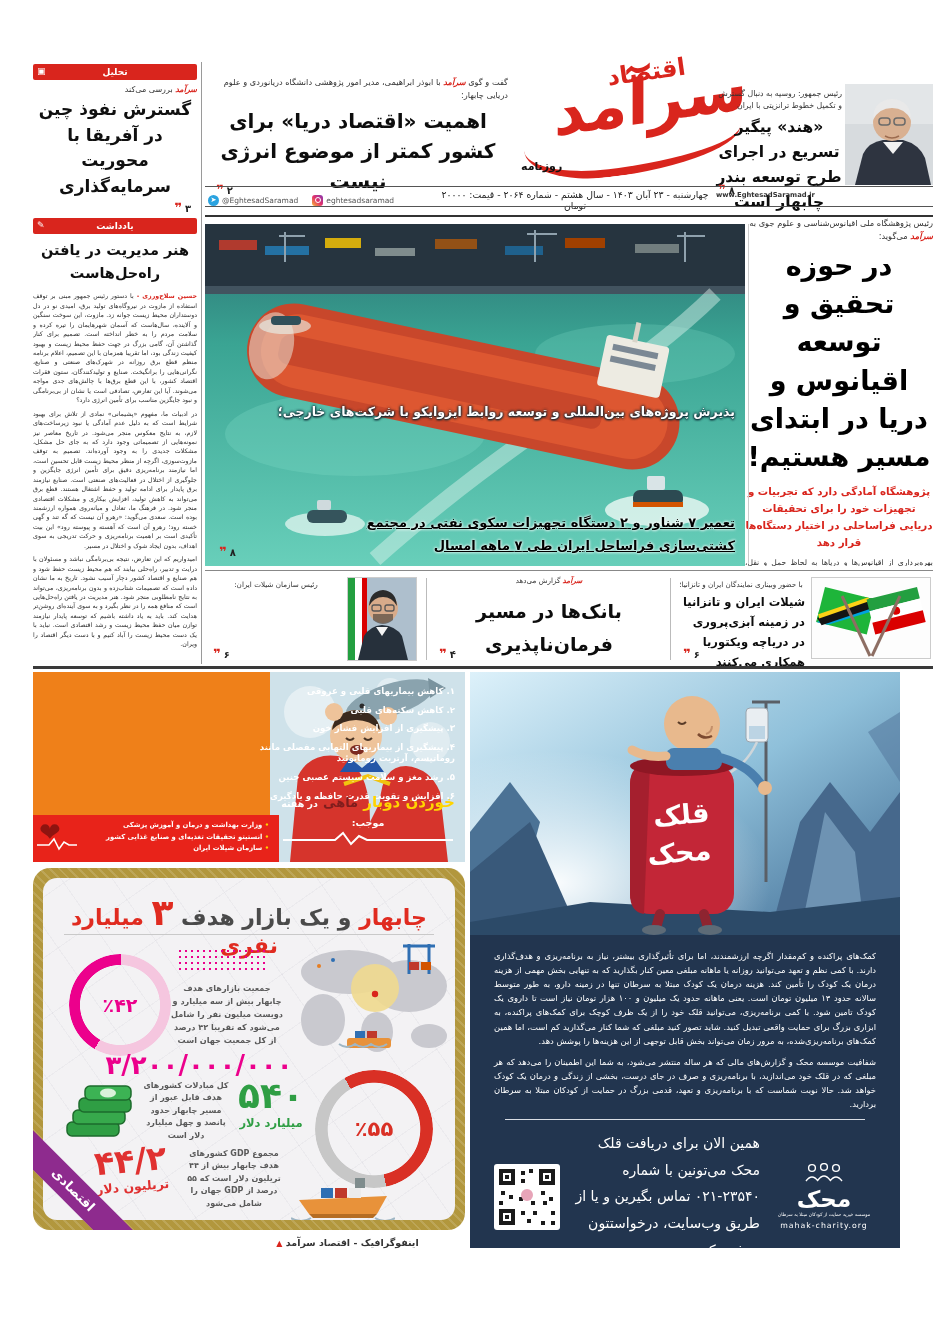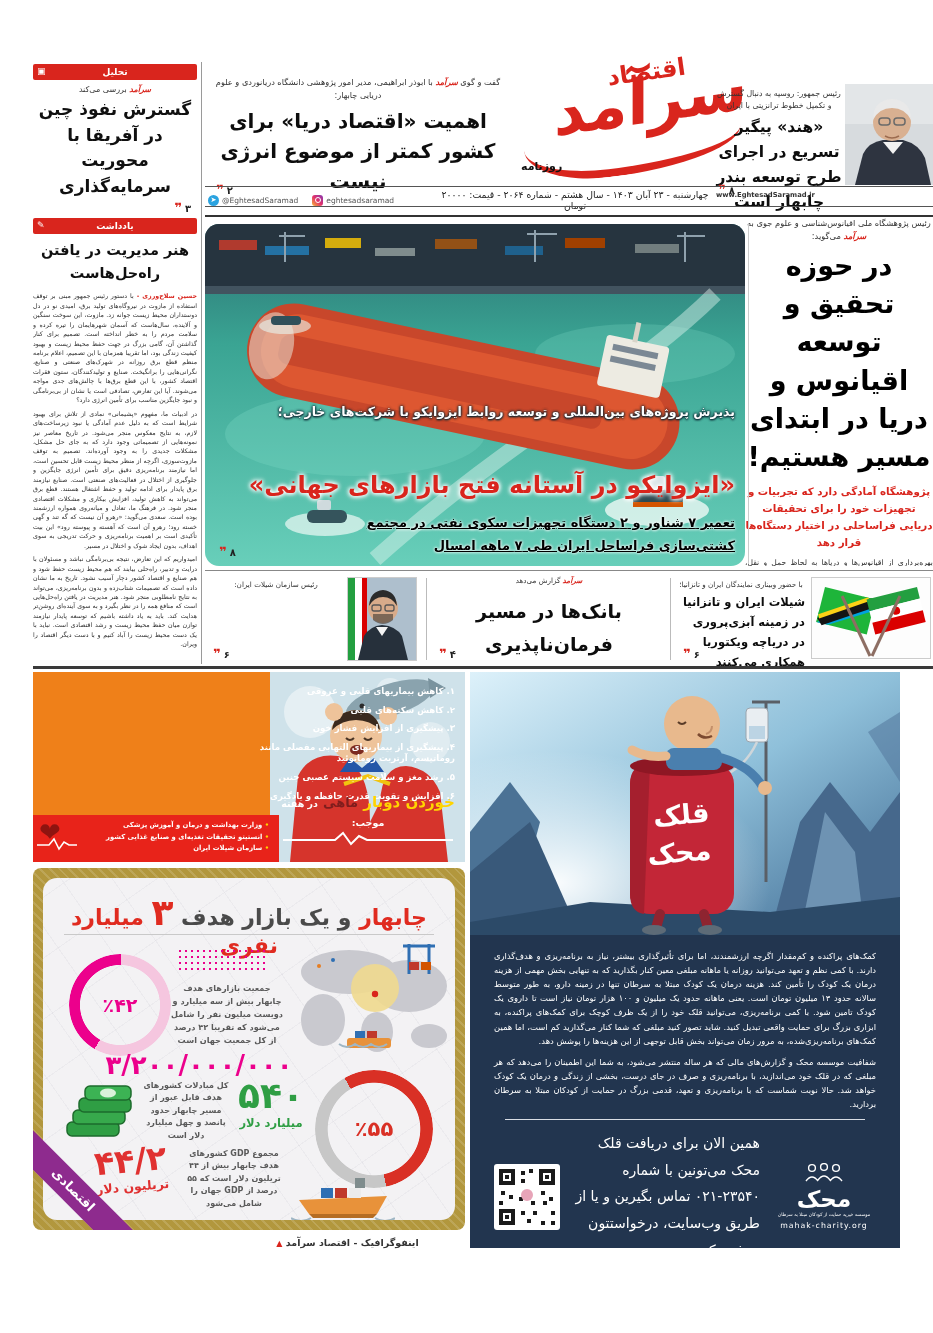--- a/index.html
+++ b/index.html
@@ -11,21 +11,21 @@
   .center{text-align:center;}
   .brandword{color:#d9251d;font-weight:700;font-style:italic;}
   .q{color:#d9251d;font-weight:700;font-size:13px;line-height:1;}
   .pagenum{font-weight:700;font-size:10px;color:#222;}
   .rule{background:#555;}
   
   #left-col{left:33px;top:64px;width:164px;height:600px;overflow:hidden;}
   .sec-bar{background:#d9251d;color:#fff;font-size:9px;font-weight:700;text-align:center;
            height:16px;line-height:16px;border-radius:2px;position:relative;margin-bottom:5px;}
   .sec-bar .sicon{position:absolute;left:4px;top:3px;font-size:9px;line-height:1;color:#fff;}
-  .kicker-s{font-size:8px;color:#333;text-align:center;margin:3px 0;}
+  .kicker-s{font-size:8px;color:#333;text-align:right;margin:3px 0;}
   #analysis-headline{font-size:17px;line-height:1.5;font-weight:700;text-align:center;color:#101010;}
   .pq{display:flex;align-items:flex-end;gap:3px;justify-content:flex-end;direction:ltr;margin:2px 6px 4px;}
   #note-headline{font-size:14.5px;line-height:1.6;font-weight:700;text-align:center;color:#101010;margin-top:3px;}
   #note-body{font-size:6.3px;line-height:1.5;text-align:justify;color:#2e2e2e;margin-top:6px;height:398px;overflow:hidden;}
   #note-body p{margin:0 0 4px;}
   .vrule{background:#9a9a9a;width:1px;}
   
   #interview{left:208px;top:76px;width:300px;height:112px;}
   #interview .kicker-s{font-size:8.2px;line-height:1.6;margin:0 0 4px;}
   #interview-headline{font-size:20px;line-height:1.5;font-weight:700;text-align:center;color:#0d0d0d;}
@@ -52,21 +52,21 @@
   
   #date-text{left:430px;top:189px;width:290px;font-size:9.3px;color:#222;text-align:center;}
   #site-text{left:716px;top:191px;width:90px;font-size:6.8px;color:#333;font-weight:700;direction:ltr;text-align:center;}
   
   #ocean{left:745px;top:214px;width:188px;height:352px;overflow:hidden;text-align:center;}
   #ocean .kicker-s{font-size:8.3px;line-height:1.55;}
   #ocean-headline{font-size:27px;line-height:1.42;font-weight:700;color:#000;margin:4px 0 6px;}
   #ocean-sub{font-size:10.3px;line-height:1.65;font-weight:700;color:#d9251d;margin-bottom:6px;}
   #ocean-body{font-size:7.6px;line-height:1.55;text-align:justify;color:#2d2d2d;}
   
-  #photo{left:205px;top:224px;width:540px;height:342px;overflow:hidden;border-radius:14px;}
+  #photo{left:205px;top:224px;width:540px;height:342px;overflow:hidden;}
   .ph-txt{position:absolute;right:10px;width:96%;}
   #ph-kicker{top:180px;font-size:12.5px;font-weight:700;color:#fff;
      text-shadow:0 0 3px #0b2530,0 0 3px #0b2530,0 1px 2px #0b2530;}
   #ph-headline{top:201px;font-size:30px;font-weight:700;color:#0d0d0d;
      text-shadow:0 0 4px #fff,0 0 4px #fff,0 0 6px #fff;}
   #ph-red{top:247px;font-size:24px;font-weight:700;color:#d9251d;
      text-shadow:0 0 4px #fff,0 0 4px #fff,0 0 6px #fff;}
   #ph-deck{top:288px;font-size:13px;line-height:1.75;font-weight:700;color:#000000;width:72%;
      text-shadow:0 0 3px #fff,0 0 3px #fff;text-decoration:underline;}
   #photo .pq{position:absolute;left:8px;bottom:4px;}
@@ -87,21 +87,21 @@
   #fish-band{position:absolute;left:0;top:143px;width:246px;height:47px;background:#e8231a;padding:5px 10px 0 0;box-sizing:border-box;}
   .src{font-size:6.8px;font-weight:700;color:#fff;line-height:1.7;text-align:right;}
   .src:before{content:"• ";color:#ffd400;}
   #heart-ic{position:absolute;left:6px;top:4px;font-size:26px;color:#8e1410;line-height:1;}
   #heart-ecg{position:absolute;left:4px;top:22px;}
   #fish-head{position:absolute;left:245px;top:120px;width:180px;text-align:center;}
   #fish-head .h1{font-size:15px;font-weight:700;color:#ffd400;text-align:center;}
   #fish-head .h2{font-size:13px;font-weight:700;color:#7f1d1d;}
   #fish-head .h3{font-size:9.5px;font-weight:700;color:#fff;}
   
-  #info{left:33px;top:868px;width:432px;height:362px;background:#b2973d;border-radius:8px;box-sizing:border-box;
+  #info{left:33px;top:868px;width:432px;height:362px;background:#b2973d;border-radius:17px;box-sizing:border-box;
         padding:10px;overflow:hidden;background-image:repeating-linear-gradient(45deg,rgba(255,255,255,.14) 0 2px,transparent 2px 7px);}
   #info-panel{position:relative;width:100%;height:100%;background:#f3f2f4;border-radius:14px;overflow:hidden;
         background-image:repeating-linear-gradient(55deg,rgba(110,110,135,.06) 0 1px,transparent 1px 42px),
                          repeating-linear-gradient(-35deg,rgba(110,110,135,.06) 0 1px,transparent 1px 50px);}
   #info-title{position:absolute;top:14px;width:100%;text-align:center;}
   #info-title .t-red{font-size:22px;font-weight:700;color:#e02b20;}
   #info-title .t-dark{font-size:22px;font-weight:700;color:#4a4a4a;}
   #info-title .t-num{font-size:36px;font-weight:700;color:#e02b20;}
   #title-line{position:absolute;top:56px;left:5%;width:90%;border-bottom:1px solid #c9c9c9;}
   .donut{position:absolute;border-radius:50%;display:flex;align-items:center;justify-content:center;}
@@ -286,21 +286,20 @@
         <ellipse cx="120" cy="300" rx="40" ry="12" fill="#eef9f5" opacity="0.7"></ellipse>
         <rect x="102" y="286" width="40" height="13" rx="6" fill="#35545c"></rect>
         <rect x="112" y="276" width="14" height="10" rx="2" fill="#cfdadd"></rect>
       </g>
       <g>
         <ellipse cx="80" cy="102" rx="26" ry="8" fill="#e8f6f1" opacity="0.6"></ellipse>
         <rect x="66" y="92" width="30" height="9" rx="4" fill="#31505a"></rect>
       </g>
     </svg>
     <div class="ph-txt" id="ph-kicker">پذیرش پروژه‌های بین‌المللی و توسعه روابط ایزوایکو با شرکت‌های خارجی؛</div>
-    <div class="ph-txt" id="ph-red">«ایزوایکو در آستانه فتح بازارهای جهانی»</div>
     <div class="ph-txt" id="ph-deck">تعمیر ۷ شناور و ۲ دستگاه تجهیزات سکوی نفتی در مجتمع کشتی‌سازی فراساحل ایران طی ۷ ماهه امسال</div>
     <div class="pq">
         <span class="q">❞</span>
         <span class="pagenum">۸</span>
       </div>
   </div>
   <div class="rule abs" style="left:205px;top:570px;width:728px;height:1px;background:#888;"></div>
 
   <div id="strip" class="abs">
 

